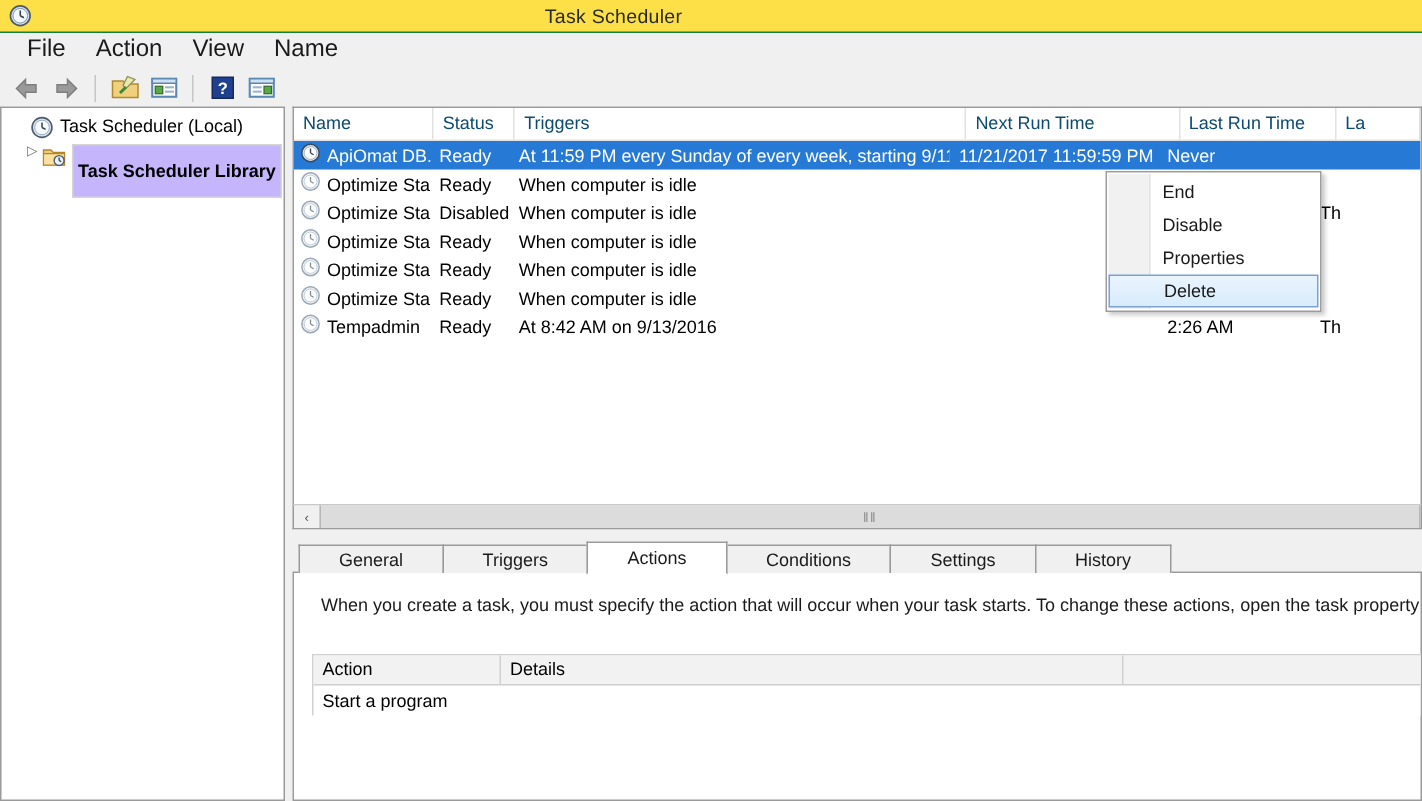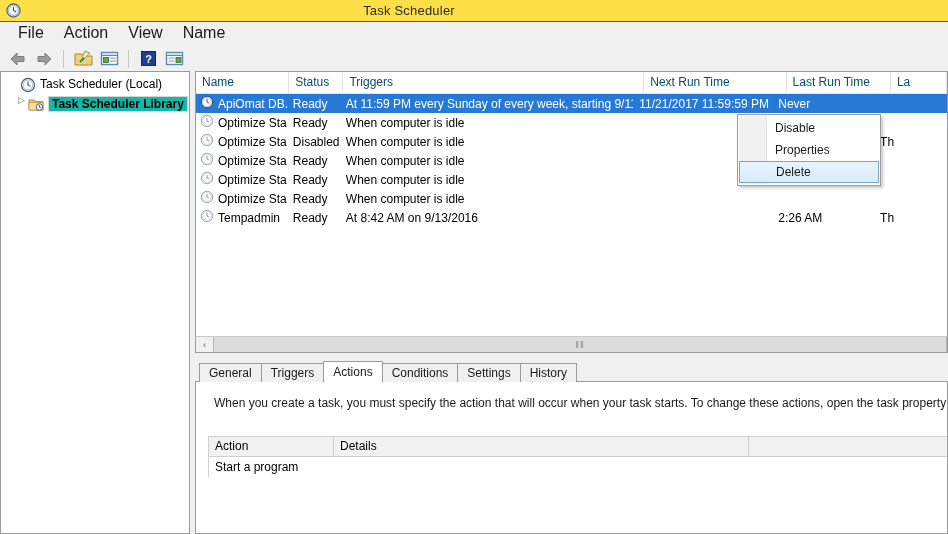--- a/index.html
+++ b/index.html
@@ -106,23 +106,23 @@
   .tree-row.child { padding-left: 14px; }
   .tree-row .expander {
     width: 13px;
     text-align: center;
     color: #777;
     font-size: 9px;
     line-height: 1;
   }
   .tree-row .tree-label { margin-left: 4px; }
   .tree-row.selected .tree-label {
-    background: #14b8a6;
+    background: #c4b5fd;
     border: 1px solid #d5d5d5;
-    padding: 0 3px;
+    padding: 10px 3px;
     font-weight: bold;
   }
   .tree-icon { width: 16px; height: 16px; flex: 0 0 16px; }
 
   
   #right-pane {
     flex: 1 1 auto;
     display: flex;
     flex-direction: column;
     min-width: 0;
@@ -234,21 +234,21 @@
     display: flex;
     align-items: flex-end;
     height: 22px;
     padding-left: 4px;
     position: relative;
     z-index: 2;
   }
   .tab {
     height: 19px;
     line-height: 19px;
-    padding: 0 9px;
+    padding: 0 26px;
     font-size: 12px;
     background: #f0f0f0;
     border: 1px solid #9a9a9a;
     border-bottom: none;
     margin-right: -1px;
     box-sizing: border-box;
     color: #1a1a1a;
     white-space: nowrap;
   }
   .tab.active {
@@ -636,16 +636,17 @@
           </div>
         </div>
       </div>
     </div>
 
   </div>
 </div>
 
 <div id="context-menu">
   <div class="gutter"></div>
+  <div class="cm-item">End</div>
   <div class="cm-item">Disable</div>
   <div class="cm-item">Properties</div>
   <div class="cm-item highlighted">Delete</div>
 </div>
 
 </body></html>

